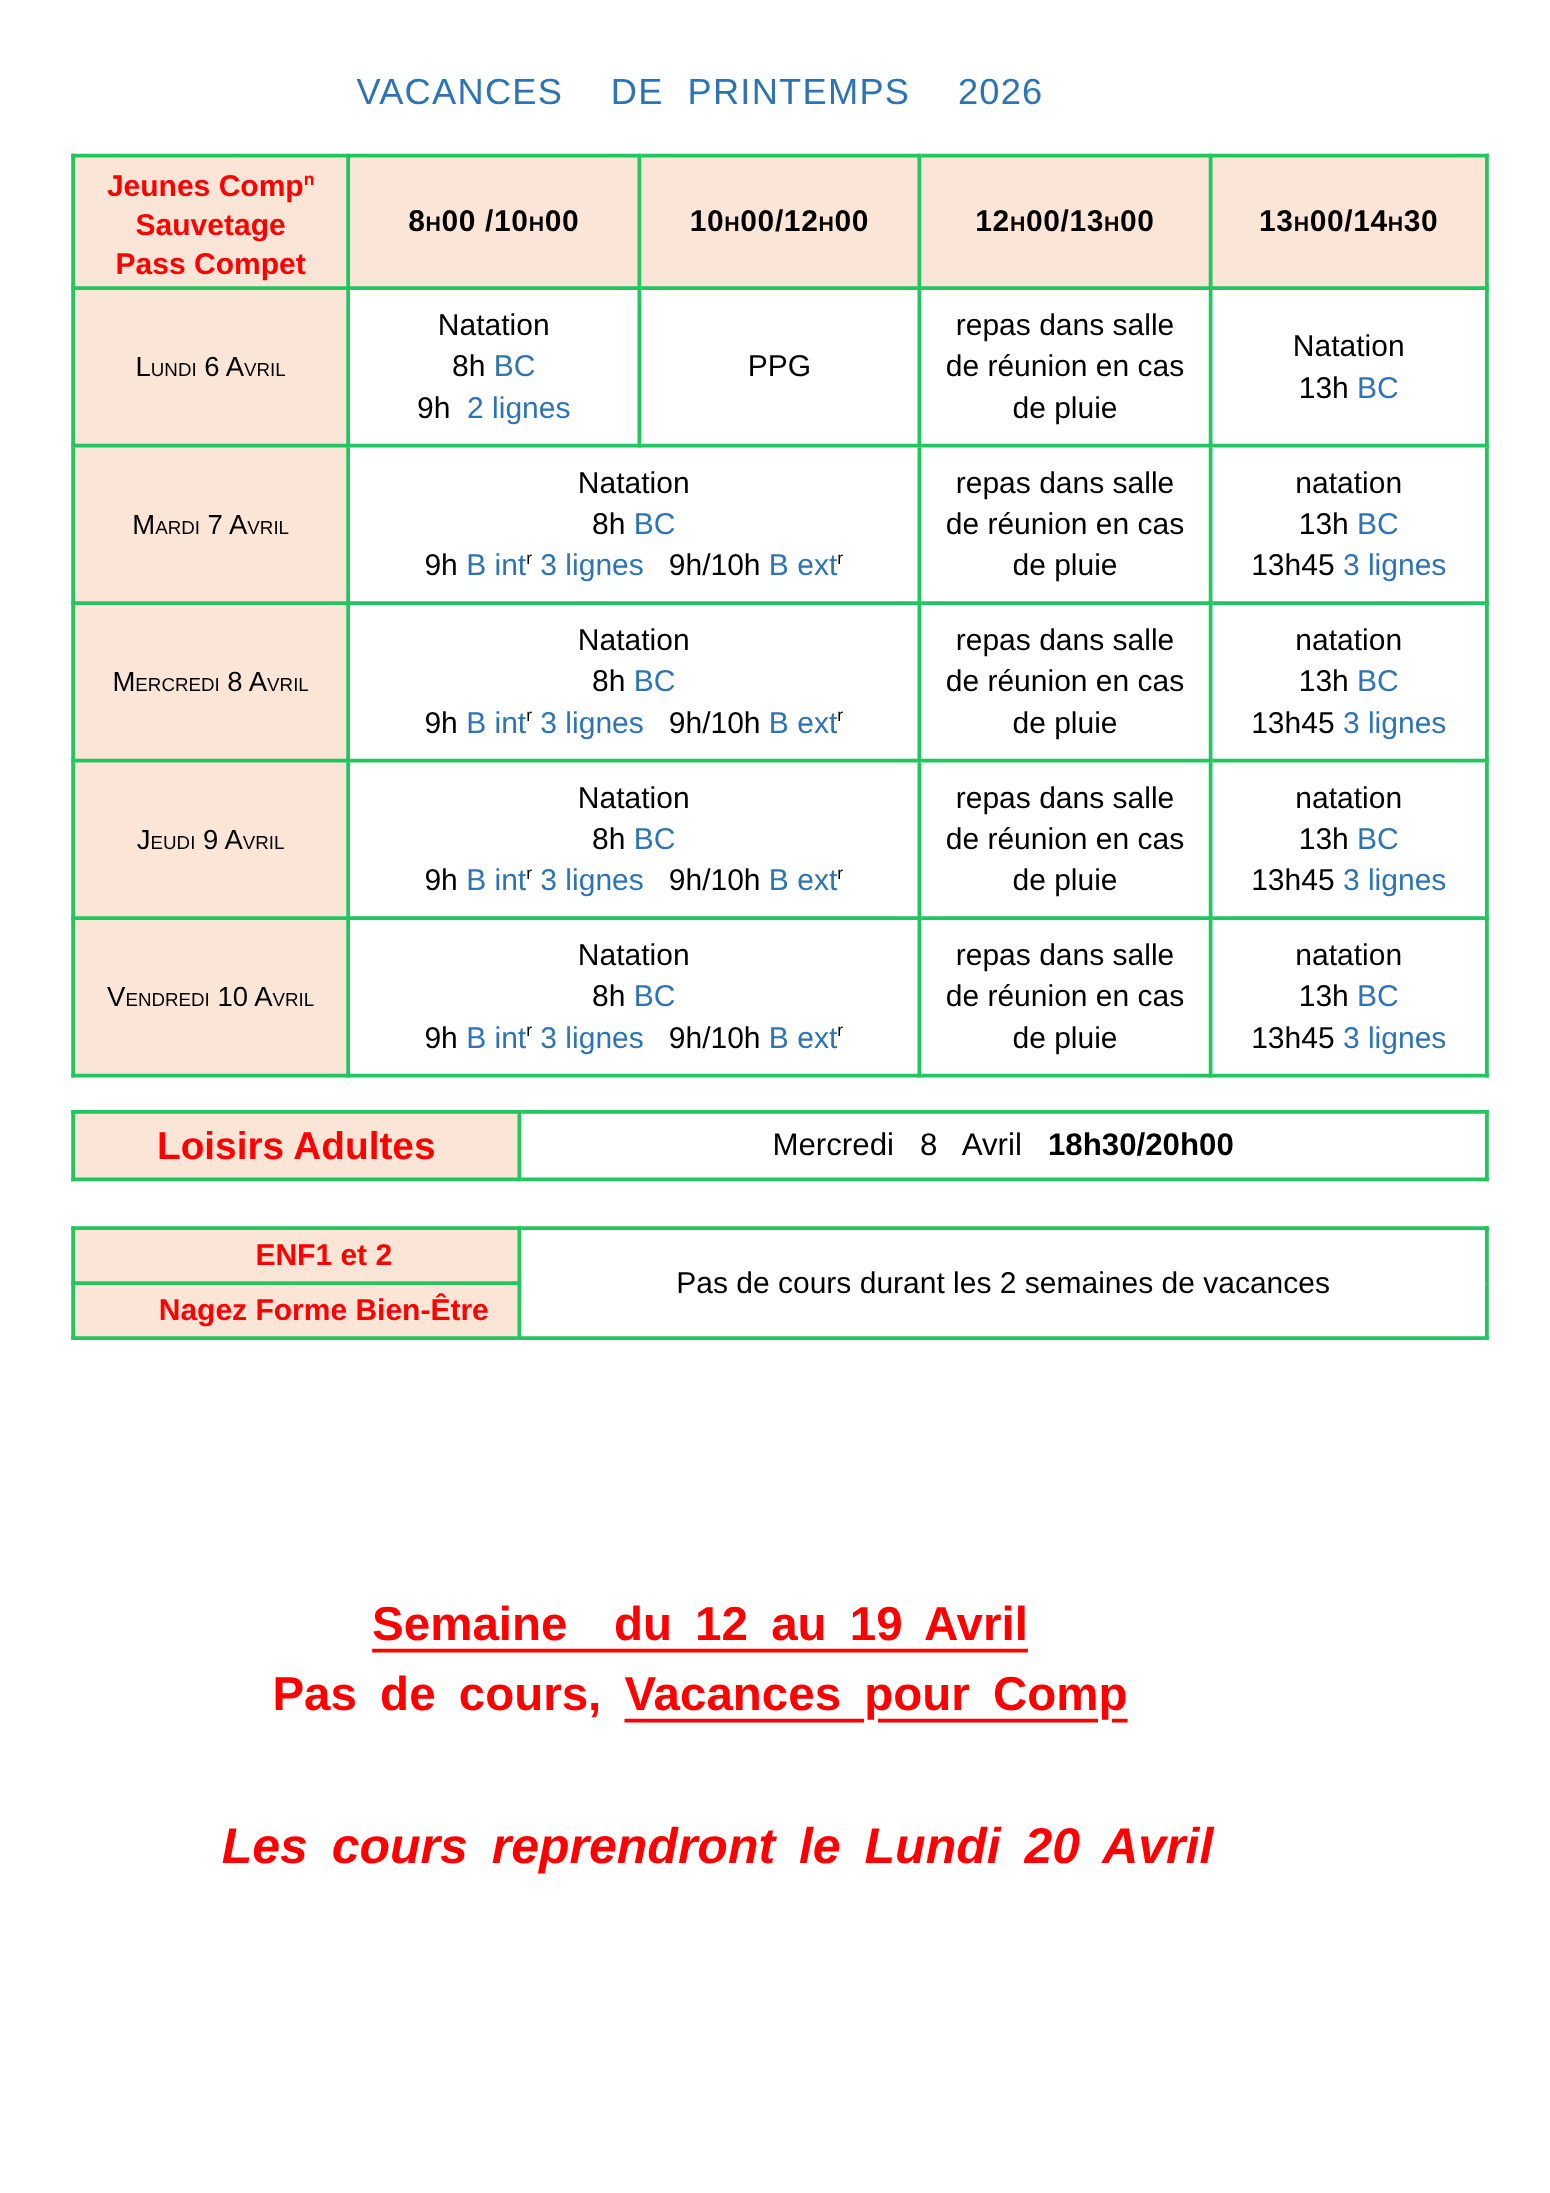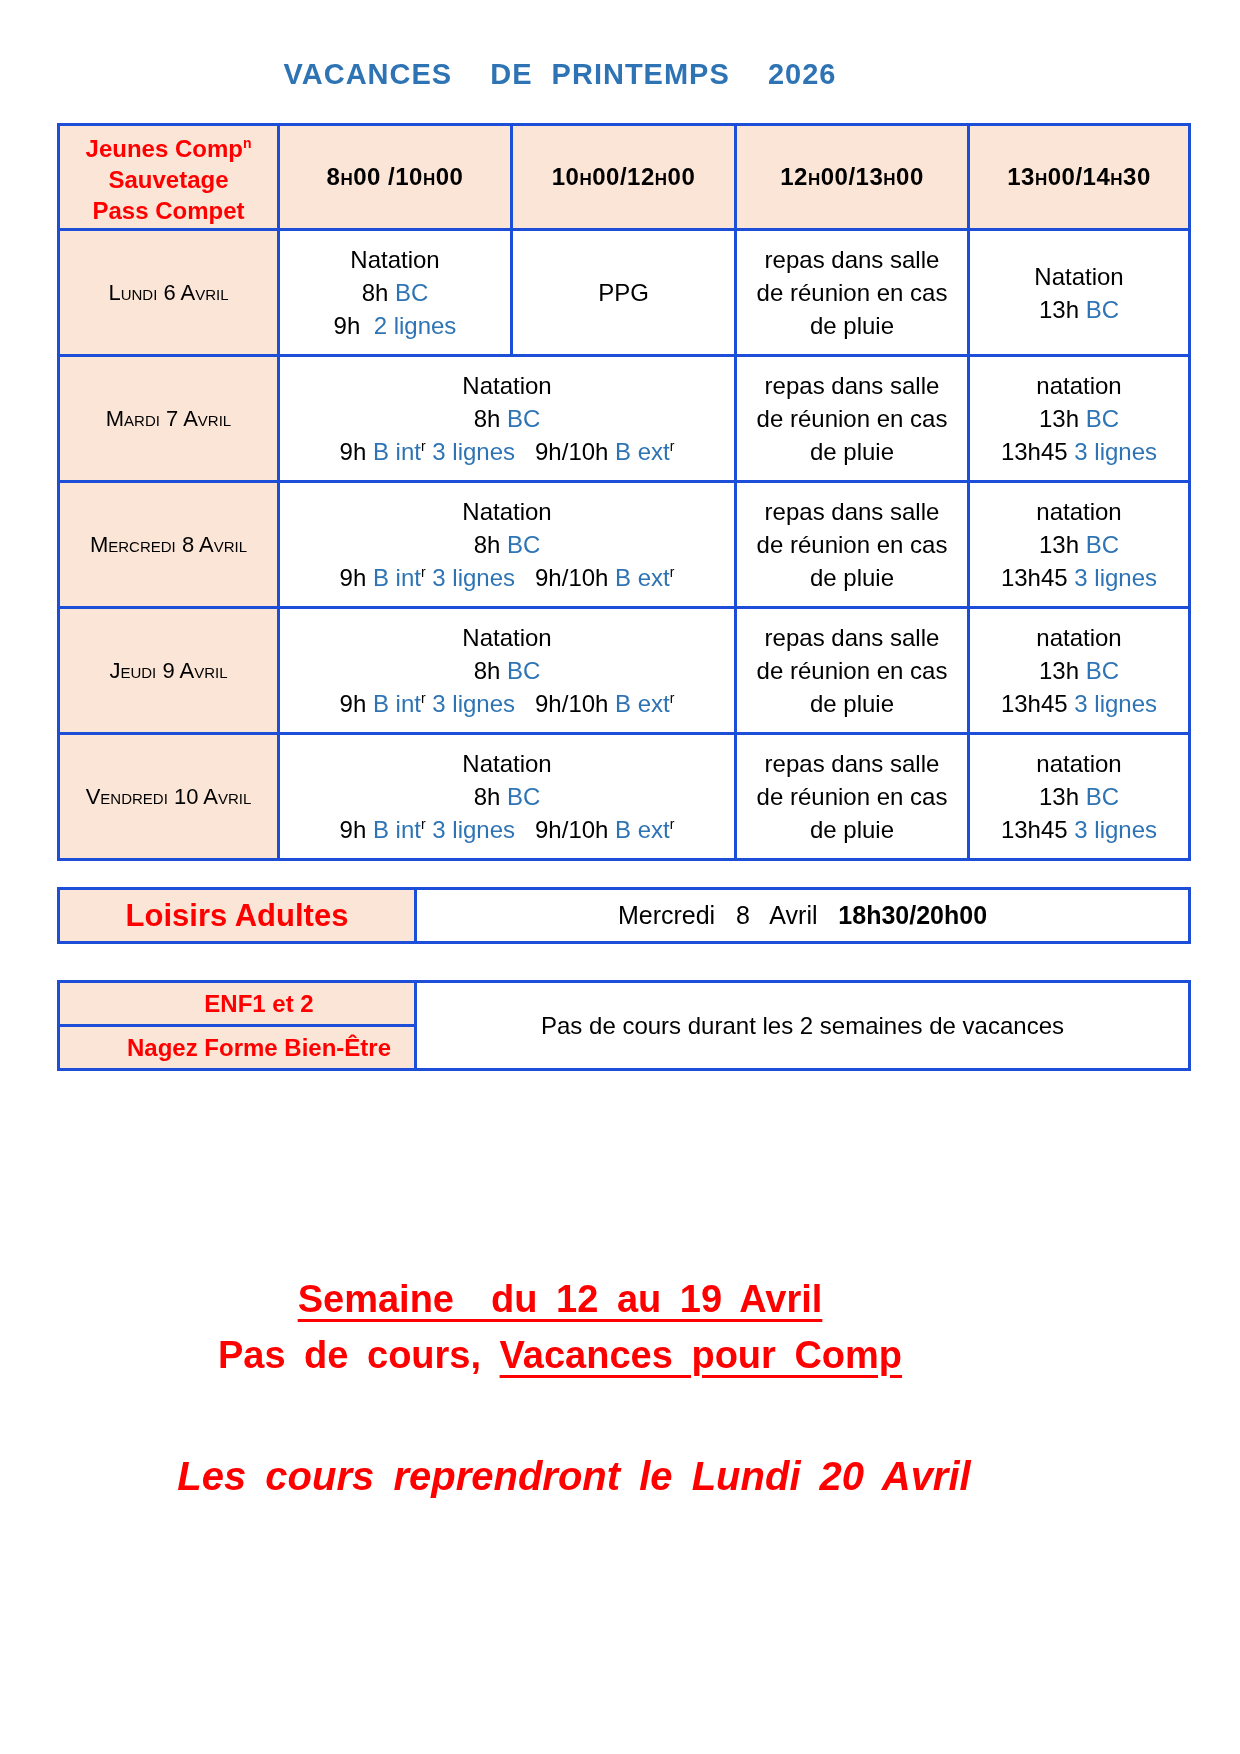--- a/index.html
+++ b/index.html
@@ -10,34 +10,34 @@
   }
   *{box-sizing:border-box;}
   html,body{margin:0;padding:0;}
   body{
     width:1240px;height:1754px;overflow:hidden;
     background:#ffffff;color:var(--ink);
     font-family:"Liberation Sans","DejaVu Sans",sans-serif;
   }
   .headings{width:1120px;text-align:center;}
   .doc-title{
-    padding-top:58px;font-size:29px;font-weight:bold;color:var(--blue);
+    padding-top:58px;font-size:29px;font-weight:normal;color:var(--blue);
     letter-spacing:1px;word-spacing:10px;white-space:pre-wrap;
   }
   .doc-subtitle{
     margin-top:8px;font-size:38px;font-weight:bold;color:var(--red);
     word-spacing:8px;
   }
   .underline{
     text-decoration:underline;
     text-decoration-thickness:3px;
     text-underline-offset:7px;
   }
   table{border-collapse:collapse;table-layout:fixed;}
-  td{border:3px solid #1d4ed8;text-align:center;vertical-align:middle;padding:2px 4px;}
+  td{border:3px solid #22c55e;text-align:center;vertical-align:middle;padding:2px 4px;}
   .peach{background:var(--peach);}
   .main-table{margin:32px 0 0 57px;width:1131px;}
   .hrow td{height:104px;}
   .drow td{height:126px;}
   .corner{color:var(--red);font-weight:bold;font-size:24px;line-height:31px;}
   .corner sup{font-size:14px;}
   .time-head{font-weight:bold;font-size:24px;font-variant:small-caps;letter-spacing:.5px;}
   .day-label{font-weight:normal;font-size:22px;font-variant:small-caps;line-height:30px;padding:2px 10px;margin-left:20px;}
   .cell{font-size:24px;}
   .cell .line{line-height:33px;white-space:pre-wrap;}

